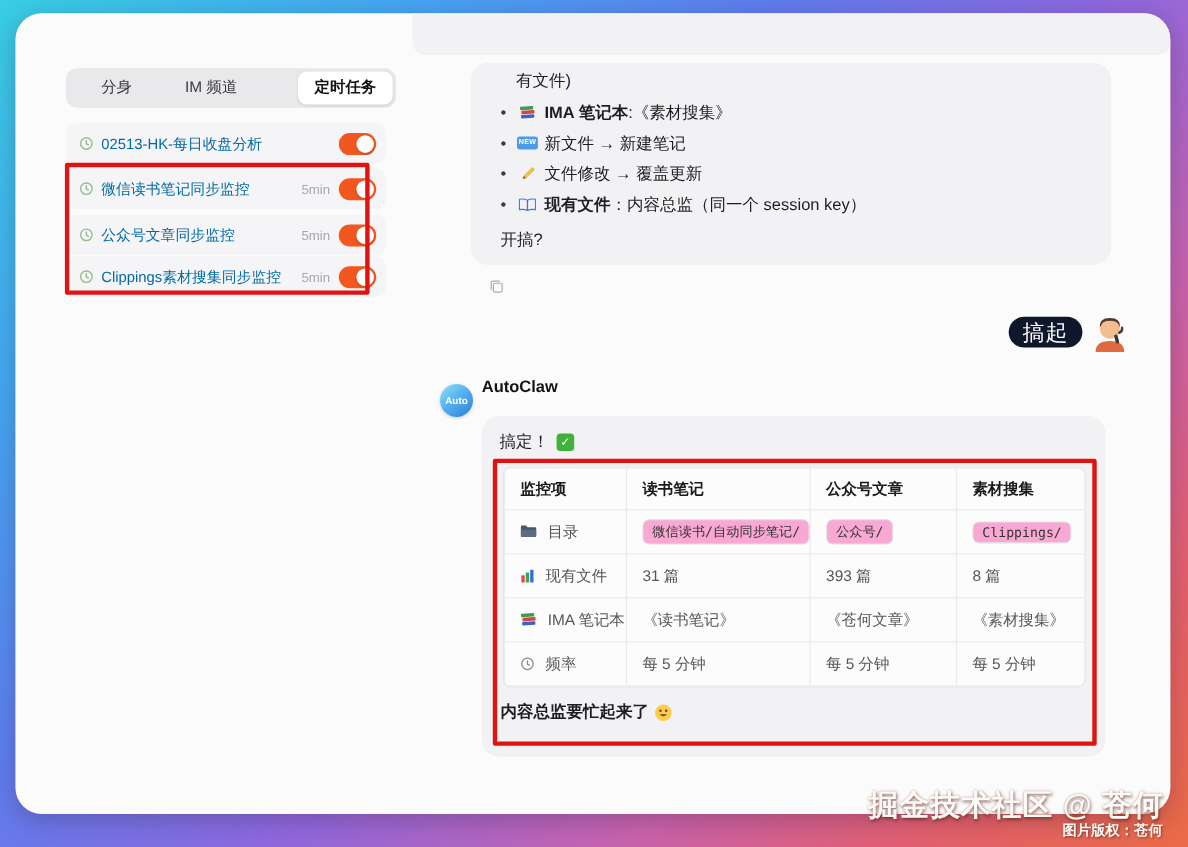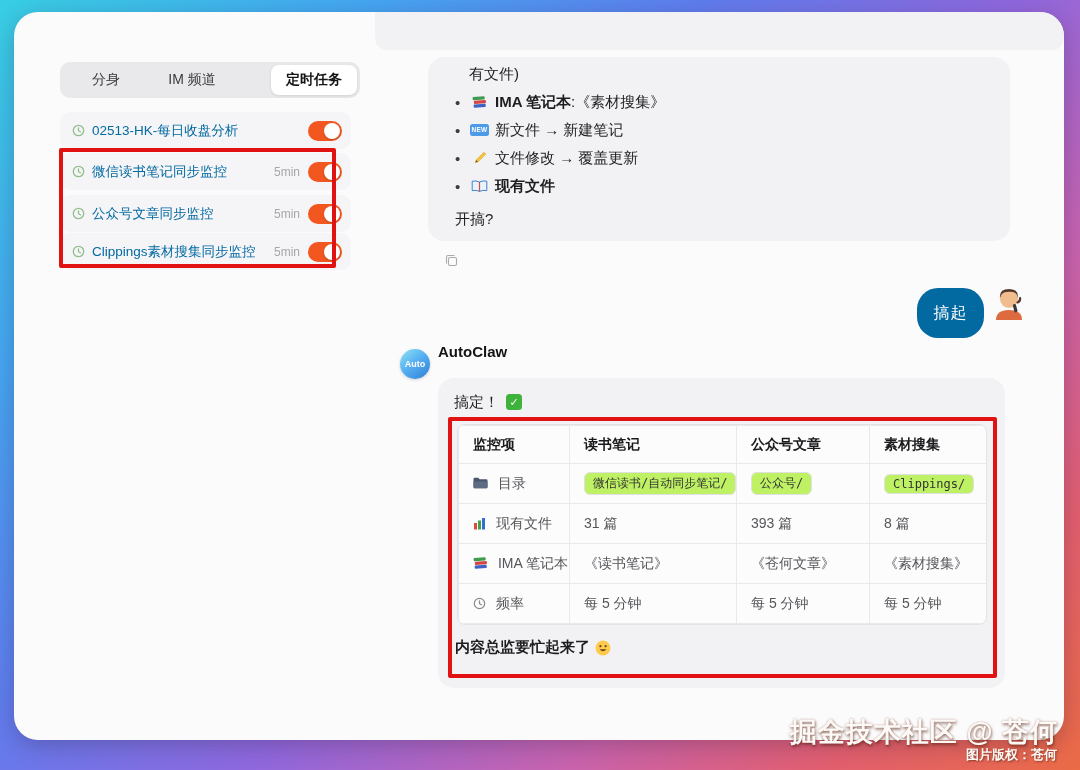--- a/index.html
+++ b/index.html
@@ -43,22 +43,22 @@
   .bubble.first { left:414px; top:45px; width:582px; height:184px; padding:3px 20px 0 27px; font-size:15px; }
   .cont-line { margin-left:14px; line-height:27px; }
   ul.bullets { list-style:none; margin-top:1px; }
   ul.bullets li { display:flex; align-items:center; height:28px; }
   .dot { width:14px; color:#3C3C3E; font-size:15px; }
   .b-icon { width:21px; display:inline-flex; justify-content:center; align-items:center; margin-right:5px; flex:0 0 auto; }
   ul.bullets b { font-weight:bold; }
   .closing-line { margin-top:5px; line-height:27px; }
   .copy-icon { position:absolute; left:430px; top:241px; width:15px; height:15px; cursor:pointer; }
   .user-bubble {
-    position:absolute; left:903px; top:276px; width:67px; height:50px;
-    background:#0369a1; border-radius:21px; color:#fff; font-size:16px;
+    position:absolute; left:903px; top:276px; width:67px; height:28px;
+    background:#0f172a; border-radius:21px; color:#fff; font-size:20px;
     display:flex; align-items:center; justify-content:center; letter-spacing:1px;
   }
   .user-avatar { position:absolute; left:976px; top:272px; width:38px; height:38px; }
   .bot-avatar {
     position:absolute; left:386px; top:337px; width:30px; height:30px; border-radius:50%;
     background:linear-gradient(140deg,#8EE3F5 0%,#55AEF0 48%,#2E7FD6 100%);
     display:flex; align-items:center; justify-content:center;
     color:#fff; font-size:9px; font-weight:bold;
     box-shadow:0 1px 3px rgba(0,0,0,.18);
   }
@@ -73,21 +73,21 @@
   .table-wrap {
     margin:10px 0 0 3px; width:530px; border:1px solid #E3E3E5; border-radius:8px;
     overflow:hidden; background:#FCFCFD;
   }
   table.monitor { border-collapse:collapse; width:100%; table-layout:fixed; }
   table.monitor th, table.monitor td { border:1px solid #E9E9EB; text-align:left; padding:0 0 0 14px; }
   table.monitor th { height:38px; font-size:14px; color:#1A1A1C; font-weight:bold; }
   table.monitor td { height:40px; font-size:14px; color:#56565A; }
   td.lbl span.lbl-text { margin-left:6px; }
   .chip {
-    display:inline-block; background:#bef264; border:1px solid #E0E0E2; border-radius:6px;
+    display:inline-block; background:#f9a8d4; border:1px solid #E0E0E2; border-radius:6px;
     font-family:"DejaVu Sans Mono",monospace; font-size:12px; color:#333; padding:2px 8px; white-space:nowrap;
   }
   .closing2 { margin:13px 0 0 1px; display:flex; align-items:center; color:#1E1E20;font-weight:bold; }
   .closing2 .smiley { margin-left:5px; display:inline-flex; }
   
   .wm-large {
     position:absolute; right:22px; top:714px; z-index:6;
     font-size:27px; font-weight:bold; color:#FCF9F6;
     text-shadow:1px 2px 3px rgba(80,30,10,.55), 0 0 2px rgba(120,40,20,.4);
     letter-spacing:1px;
@@ -211,20 +211,21 @@
       </li>
       <li>
         <span class="dot">•</span>
         <span class="b-icon">
           <svg width="17" height="13" viewBox="0 0 17 13">
               <path d="M8.5 2 Q5.5 .4 1.2 1.2 V10.6 Q5.5 9.8 8.5 11.4 Q11.5 9.8 15.8 10.6 V1.2 Q11.5 .4 8.5 2 Z" fill="#EAF2FB" stroke="#3E7FD1" stroke-width="1"></path>
               <path d="M8.5 2 V11.4" stroke="#C94F4F" stroke-width="1.2"></path>
             </svg>
         </span>
         <b>现有文件</b>
+          <span>：内容总监（同一个 session key）</span>
       </li>
     </ul>
     <div class="closing-line">开搞?</div>
   </div>
 
   <div class="copy-icon">
     <svg width="15" height="15" viewBox="0 0 15 15">
         <path d="M10.5 2.5 H4 a1.5 1.5 0 0 0 -1.5 1.5 V10.5" fill="none" stroke="#ABABAF" stroke-width="1.1"></path>
         <rect x="4.5" y="4.5" width="8" height="8" rx="1.5" fill="#FBFBFC" stroke="#ABABAF" stroke-width="1.1"></rect>
       </svg>

